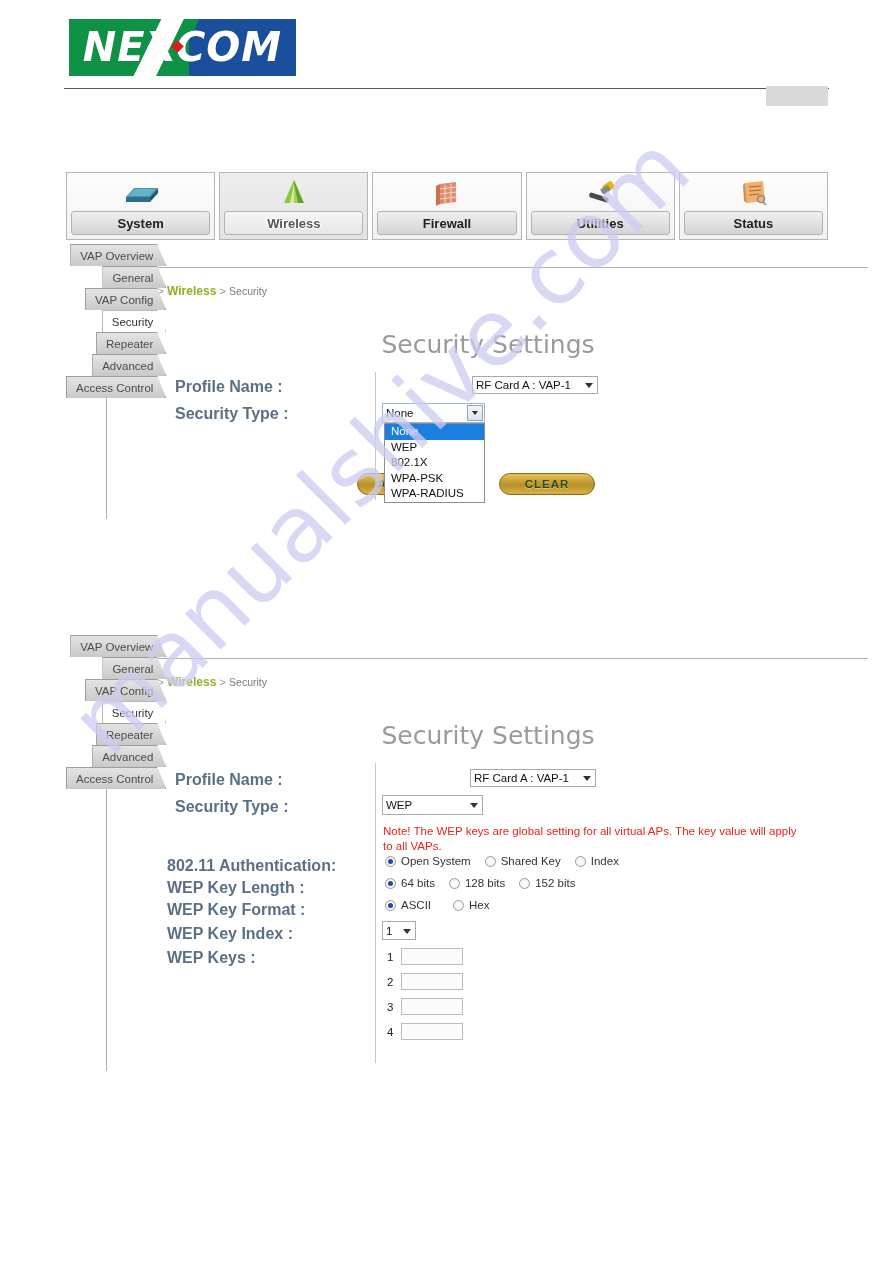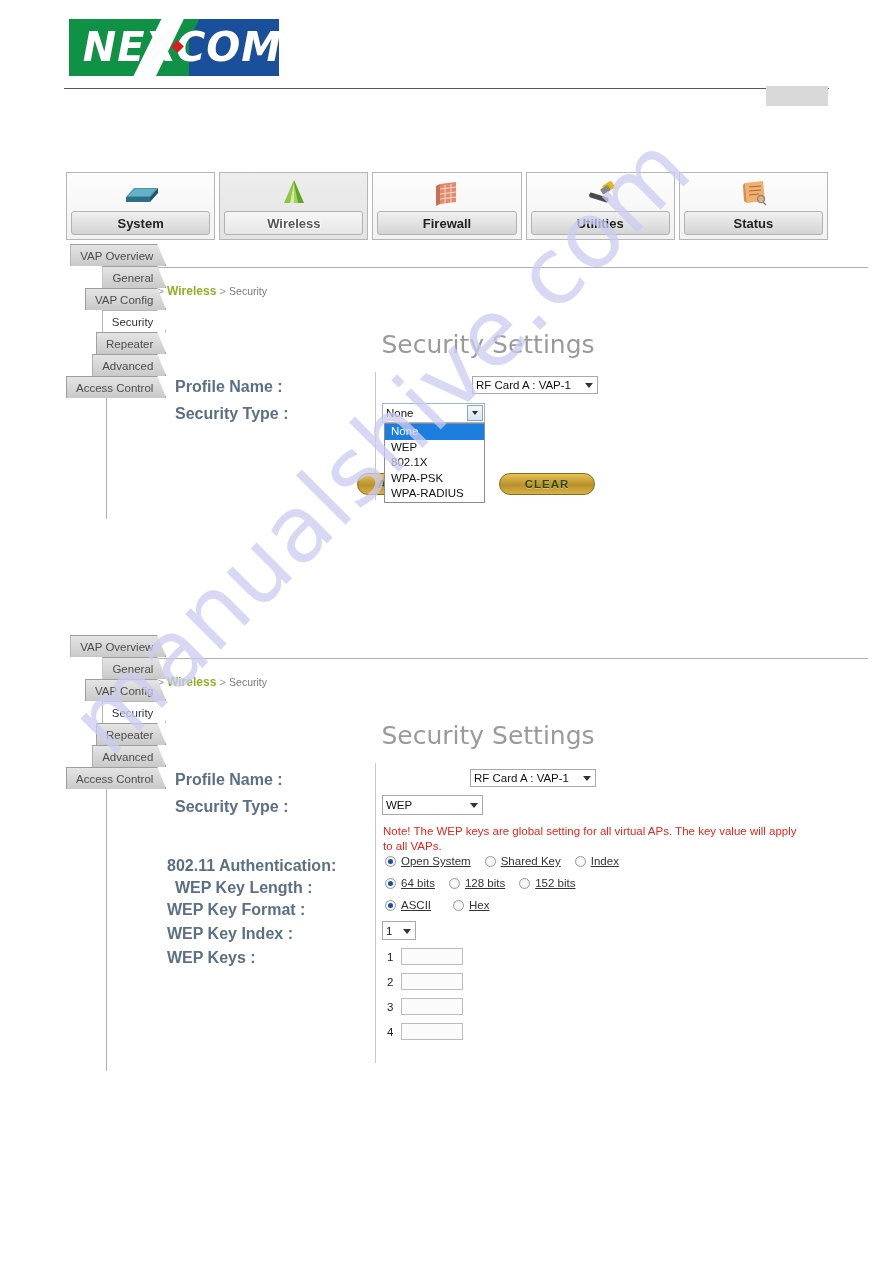--- a/index.html
+++ b/index.html
@@ -35,21 +35,21 @@
     white-space: nowrap;
     transform: rotate(-45deg);
     transform-origin: left top;
     letter-spacing: 1px;
   }
 
   
   #logo {
     position: absolute;
     left: 69px; top: 19px;
-    width: 210px; height: 57px;
+    width: 227px; height: 57px;
     overflow: hidden;
   }
   #logo .lg-green {
     position: absolute; left: 0; top: 0;
     width: 120px; height: 57px;
     background: #0f9246;
   }
   #logo .lg-blue {
     position: absolute; left: 120px; top: 0;
     width: 107px; height: 57px;
@@ -323,21 +323,20 @@
     width: 420px;
   }
 
   .radio-row {
     position: absolute;
     display: flex;
     align-items: center;
     font-size: 11.5px;
     color: #333;
     white-space: nowrap;
-    text-decoration: underline;
   }
   .radio-row .ritem {
     display: flex;
     align-items: center;
     margin-right: 14px;
   }
   .rdot {
     display: inline-block;
     width: 11px; height: 11px;
     border-radius: 50%;
@@ -550,21 +549,21 @@
     <span class="ritem">
         <span class="rdot"></span>
         <span>Shared Key</span>
       </span>
     <span class="ritem">
         <span class="rdot"></span>
         <span>Index</span>
       </span>
   </div>
 
-  <div class="form-label" style="left:68px; top:220px; width:204px;">WEP Key Length :</div>
+  <div class="form-label" style="left:60px; top:220px; width:204px;">WEP Key Length :</div>
   <div class="radio-row" style="left:278px; top:218px;">
     <span class="ritem">
         <span class="rdot on"></span>
         <span>64 bits</span>
       </span>
     <span class="ritem">
         <span class="rdot"></span>
         <span>128 bits</span>
       </span>
     <span class="ritem">

